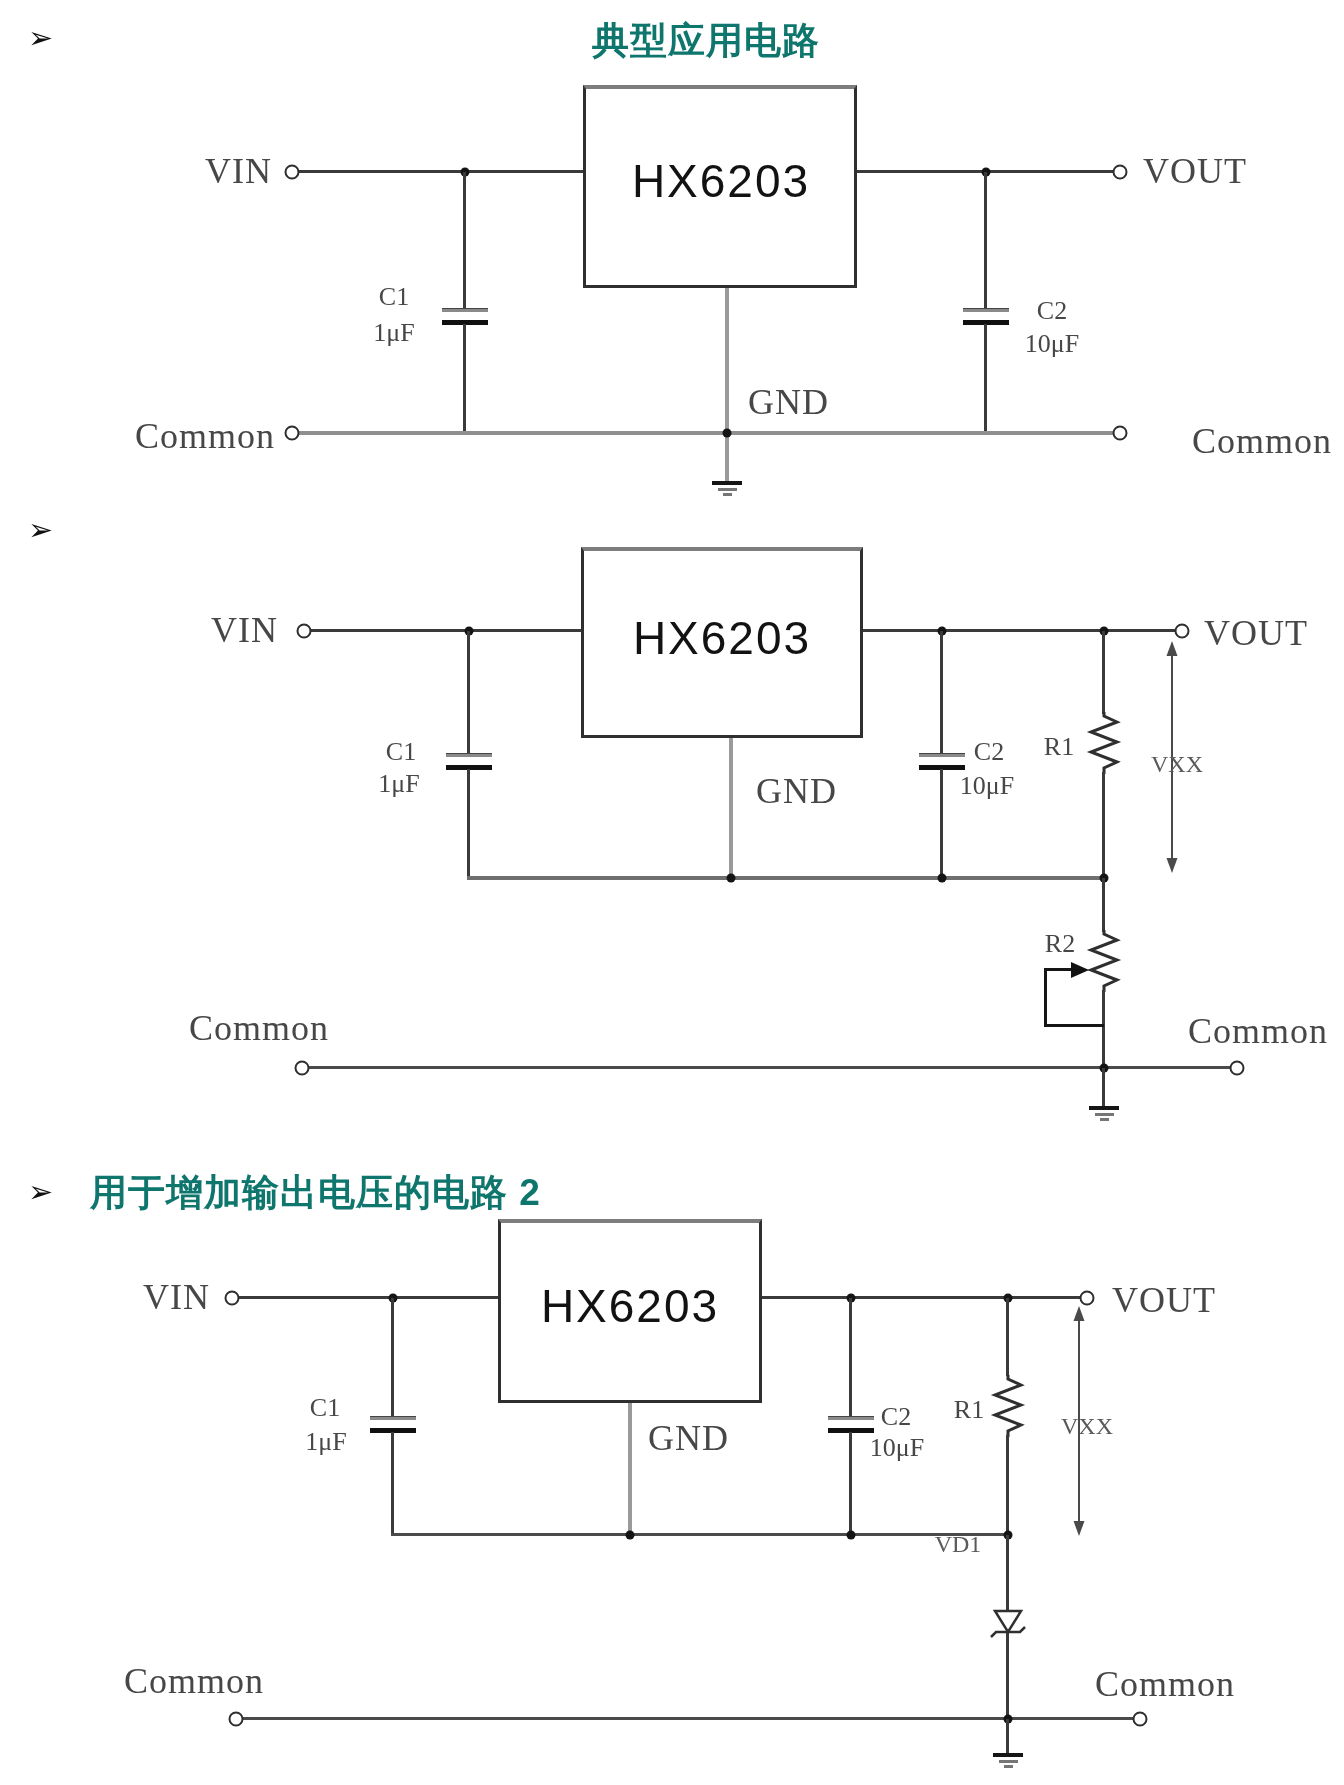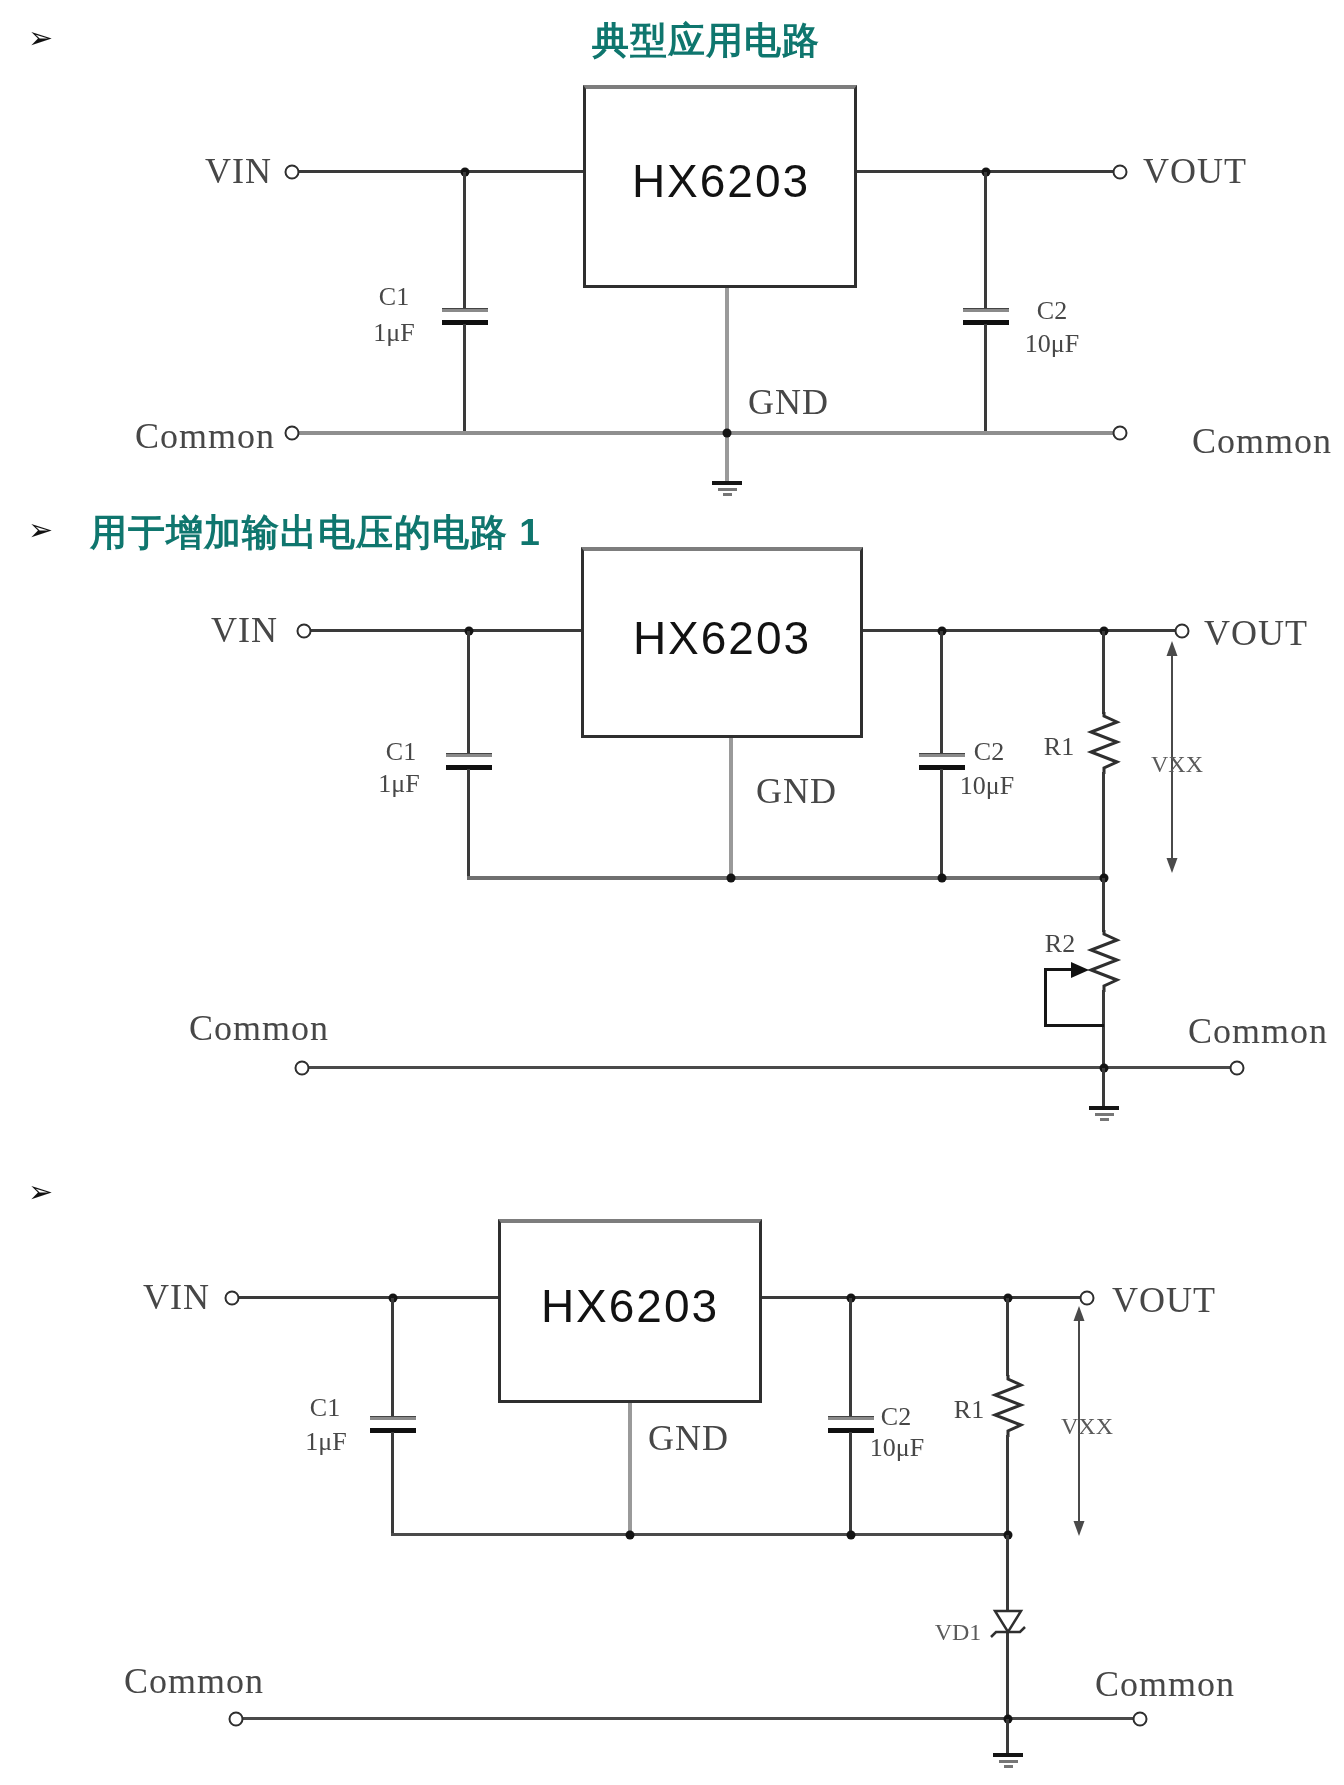--- a/index.html
+++ b/index.html
@@ -99,21 +99,20 @@
   <div class="lbl sig l" style="left:1143px;top:171px">VOUT</div>
   <div class="lbl cmp c" style="left:394px;top:297px">C1</div>
   <div class="lbl cmp c" style="left:394px;top:333px">1μF</div>
   <div class="lbl cmp c" style="left:1052px;top:311px">C2</div>
   <div class="lbl cmp c" style="left:1052px;top:344px">10μF</div>
   <div class="lbl sig l" style="left:748px;top:402px">GND</div>
   <div class="lbl sig r" style="left:275px;top:436px">Common</div>
   <div class="lbl sig l" style="left:1192px;top:441px">Common</div>
 
   <div class="bullet" style="left:28px;top:512px">➢</div>
-  <div class="head" style="left:90px;top:508px">用于增加输出电压的电路 1</div>
 
   <div class="chip" style="left:581px;top:547px;width:282px;height:191px"></div>
   <div class="chipname" style="left:722px;top:638px">HX6203</div>
 
   <div class="wh" style="left:311px;top:629px;width:270px"></div>
   <div class="wh" style="left:863px;top:629px;width:312px"></div>
   <div class="term" style="left:304px;top:631px"></div>
   <div class="term" style="left:1182px;top:631px"></div>
   <div class="dot" style="left:469px;top:631px"></div>
   <div class="dot" style="left:942px;top:631px"></div>
@@ -180,20 +179,21 @@
   <div class="lbl sig l" style="left:756px;top:791px">GND</div>
   <div class="lbl cmp c" style="left:989px;top:752px">C2</div>
   <div class="lbl cmp c" style="left:987px;top:786px">10μF</div>
   <div class="lbl cmp c" style="left:1059px;top:747px">R1</div>
   <div class="lbl sub c" style="left:1177px;top:764px">VXX</div>
   <div class="lbl cmp c" style="left:1060px;top:944px">R2</div>
   <div class="lbl sig c" style="left:259px;top:1028px">Common</div>
   <div class="lbl sig l" style="left:1188px;top:1031px">Common</div>
 
   <div class="bullet" style="left:28px;top:1174px">➢</div>
+  <div class="head" style="left:90px;top:1168px">用于增加输出电压的电路 2</div>
 
   <div class="chip" style="left:498px;top:1219px;width:264px;height:184px"></div>
   <div class="chipname" style="left:630px;top:1306px">HX6203</div>
 
   <div class="wh" style="left:239px;top:1296px;width:259px"></div>
   <div class="wh" style="left:762px;top:1296px;width:318px"></div>
   <div class="term" style="left:232px;top:1298px"></div>
   <div class="term" style="left:1087px;top:1298px"></div>
   <div class="dot" style="left:393px;top:1298px"></div>
   <div class="dot" style="left:851px;top:1298px"></div>
@@ -251,17 +251,17 @@
 
   <div class="lbl sig r" style="left:210px;top:1297px">VIN</div>
   <div class="lbl sig l" style="left:1112px;top:1300px">VOUT</div>
   <div class="lbl cmp c" style="left:325px;top:1408px">C1</div>
   <div class="lbl cmp c" style="left:326px;top:1442px">1μF</div>
   <div class="lbl sig l" style="left:648px;top:1438px">GND</div>
   <div class="lbl cmp c" style="left:896px;top:1417px">C2</div>
   <div class="lbl cmp c" style="left:897px;top:1448px">10μF</div>
   <div class="lbl cmp c" style="left:969px;top:1410px">R1</div>
   <div class="lbl sub c" style="left:1087px;top:1426px">VXX</div>
-  <div class="lbl sub c" style="left:958px;top:1632px">VD1</div>
+  <div class="lbl sub c" style="left:958px;top:1544px">VD1</div>
   <div class="lbl sig c" style="left:194px;top:1681px">Common</div>
   <div class="lbl sig l" style="left:1095px;top:1684px">Common</div>
 
 </div>
 
 </body></html>

